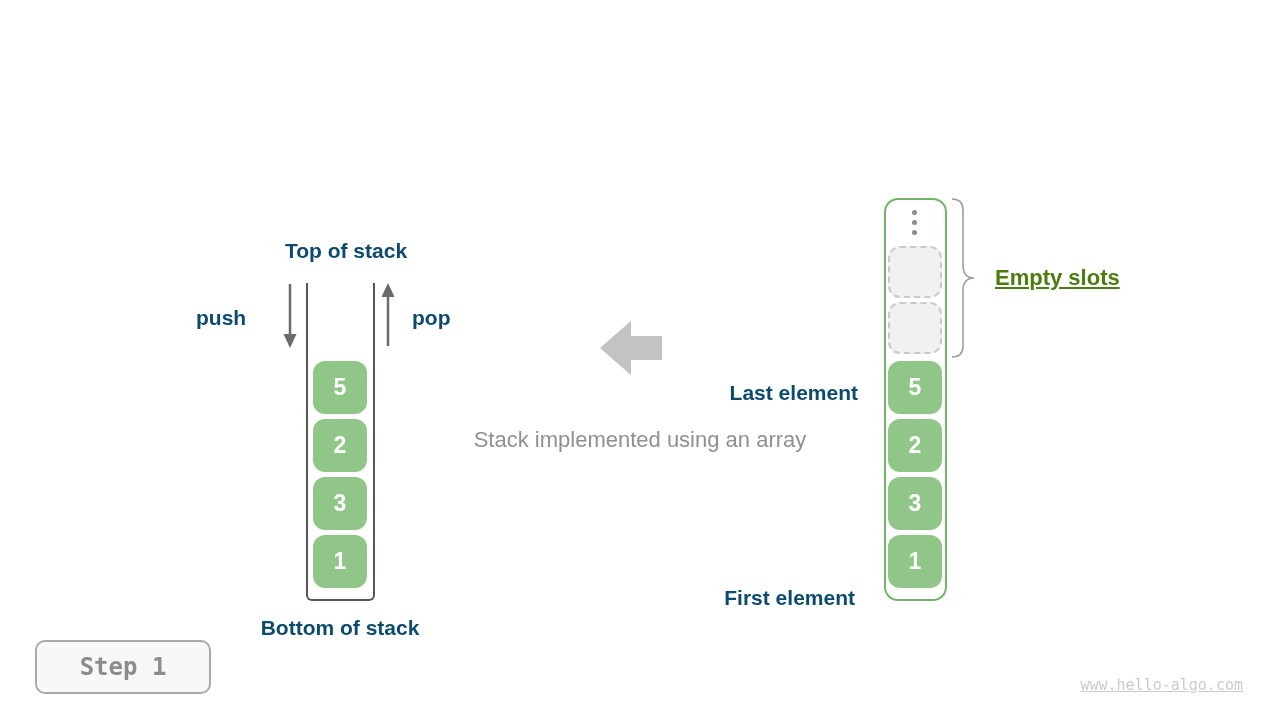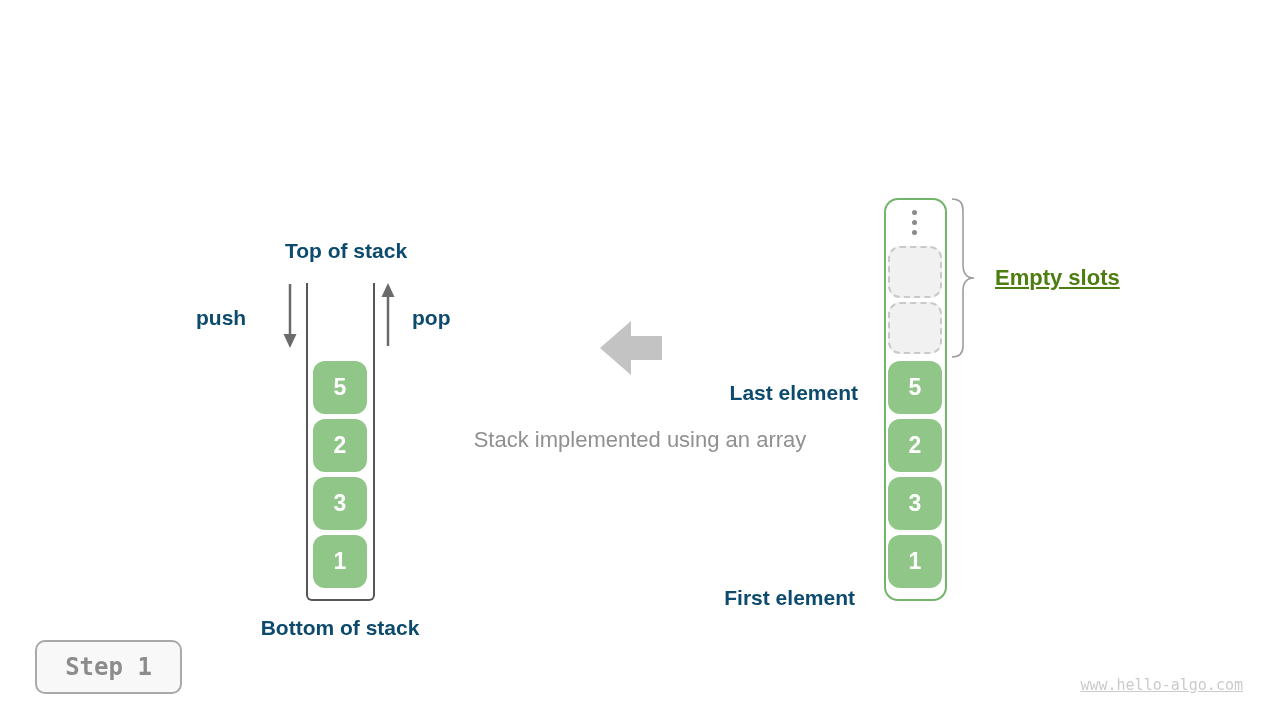--- a/index.html
+++ b/index.html
@@ -91,21 +91,21 @@
   .dots span {
     width: 5px; height: 5px;
     border-radius: 50%;
     background: #8A8A8A;
     display: block;
   }
 
   
   .step-badge {
     left: 35px; top: 640px;
-    width: 147px; height: 54px;
+    width: 176px; height: 54px;
     background: #F8F8F8;
     border: 2px solid #A9A9A9;
     border-radius: 10px;
     box-sizing: border-box;
     display: flex;
     align-items: center;
     justify-content: center;
     color: #8C8C8C;
     font-family: "DejaVu Sans Mono", monospace;
     font-weight: 700;

